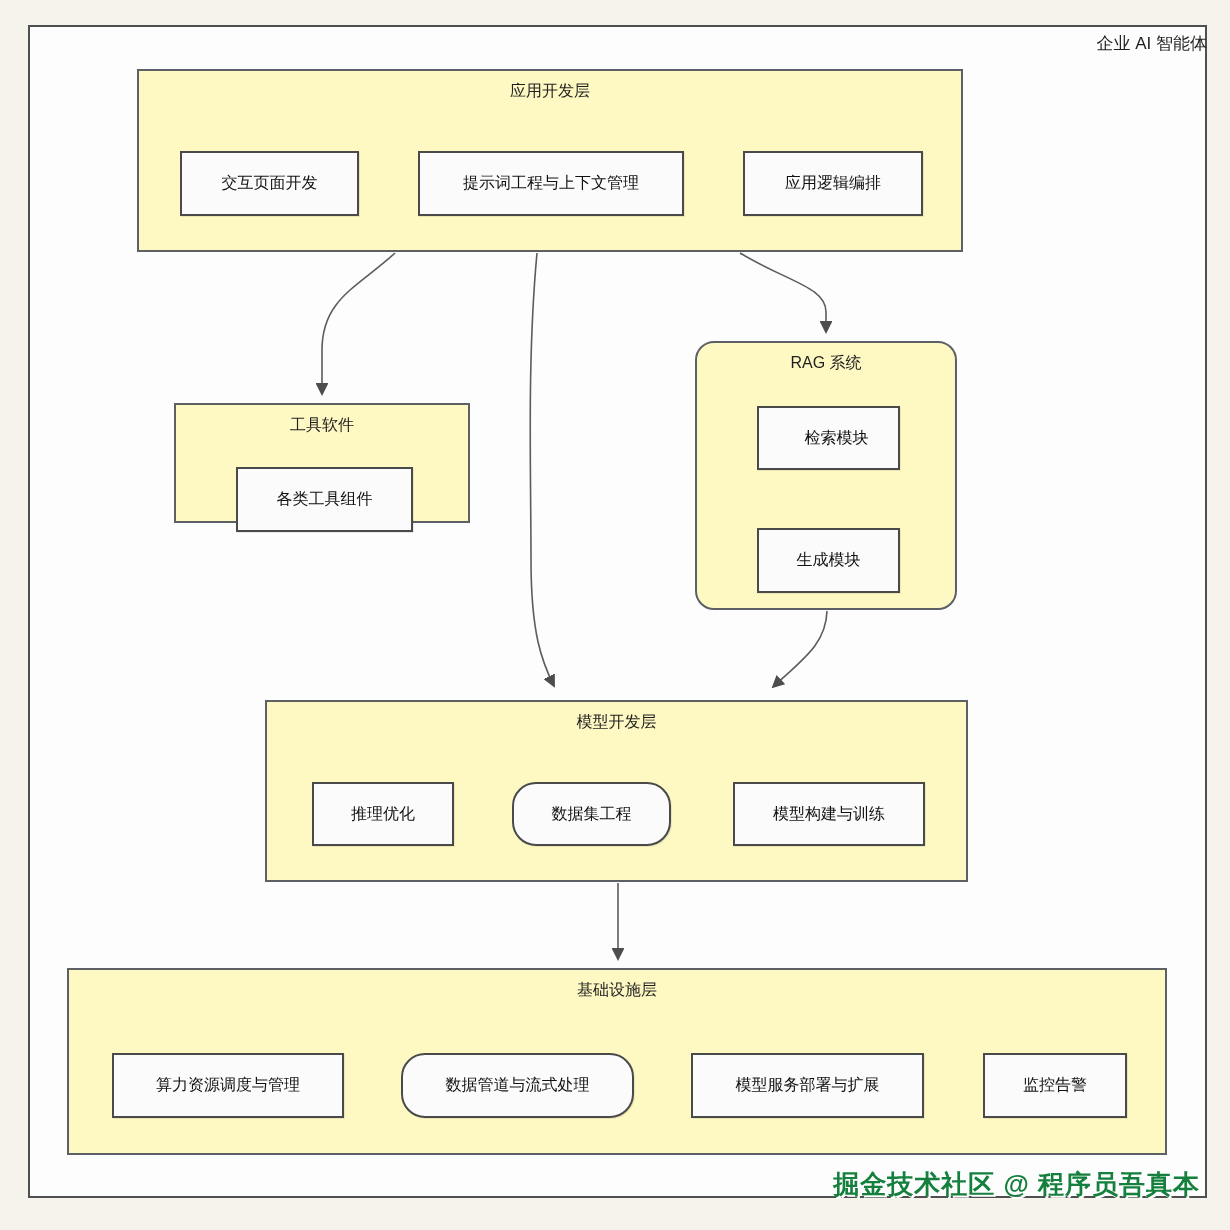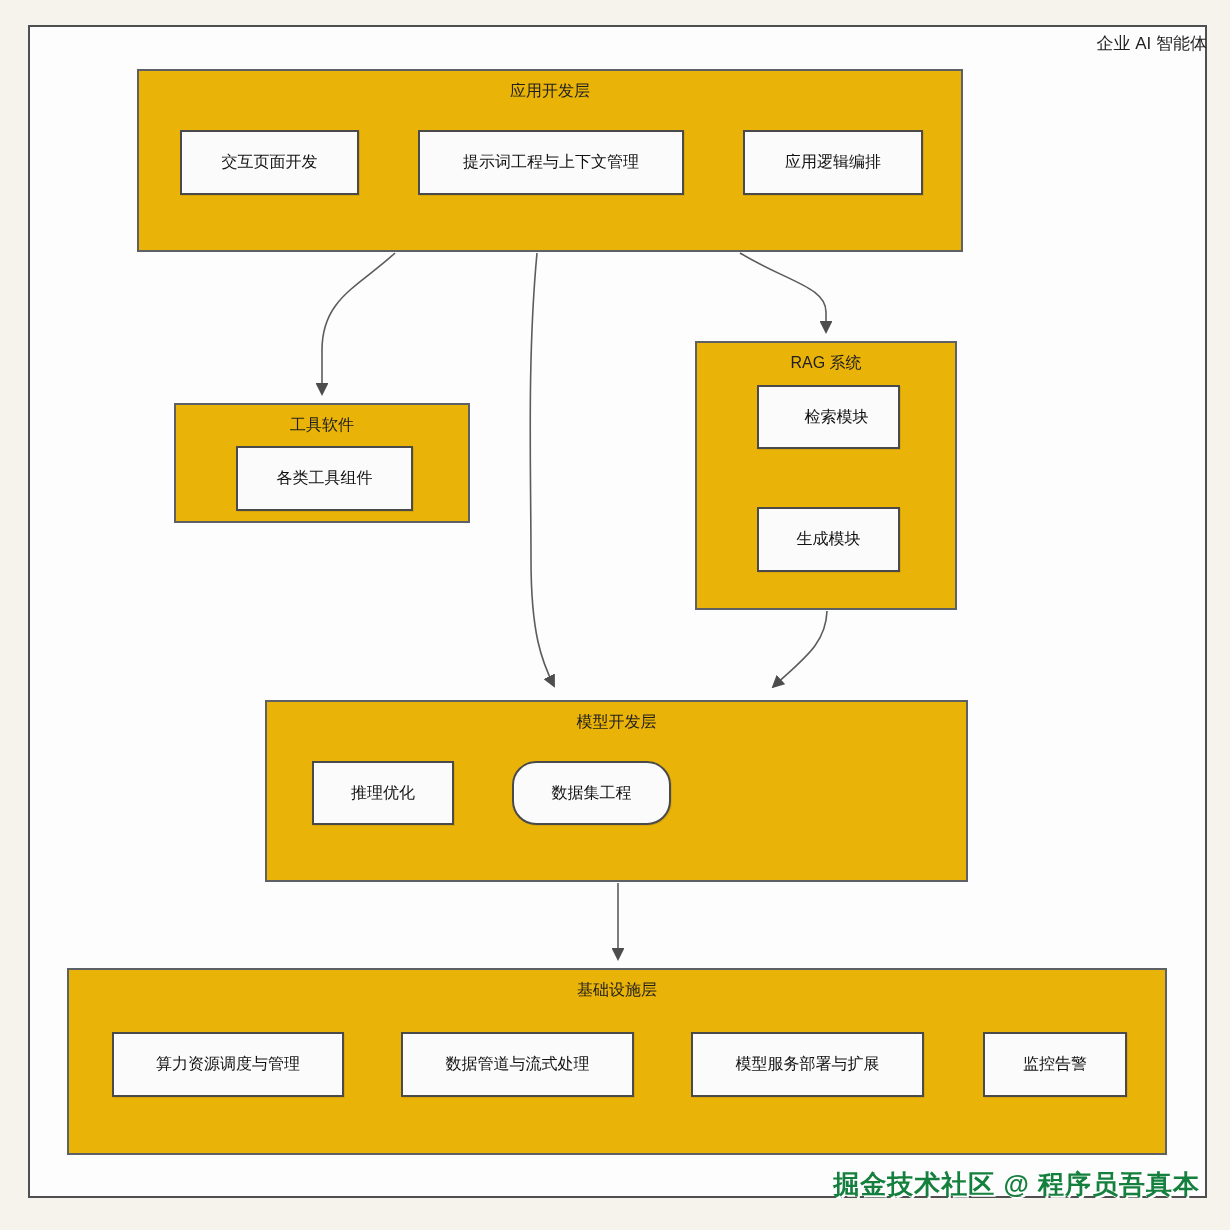--- a/index.html
+++ b/index.html
@@ -23,21 +23,21 @@
   .diagram-title {
     position: absolute;
     left: 28px; top: 32px;
     width: 1179px;
     text-align: right;
     font-size: 17px;
     color: #1f1f1f;
   }
   .layer {
     position: absolute;
-    background: #eab308;
+    background: #fef9c3;
     border: 2px solid #5d6166;
   }
   .layer-label {
     position: absolute;
     top: 10px; left: 0;
     width: 100%;
     text-align: center;
     font-size: 16px;
     color: #1f1f1f;
   }
@@ -45,42 +45,43 @@
     position: absolute;
     background: #fbfbfb;
     border: 2px solid #4a4a4a;
     display: flex;
     align-items: center;
     justify-content: center;
     font-size: 16px;
     color: #111;
     text-align: center;
     box-shadow: 1px 1px 0 rgba(0,0,0,0.08);
+    margin-top: 21px;
   }
   
   .layer-appdev { left: 137px; top: 69px; width: 826px; height: 183px; }
   .n-appdev-0 { left: 41px;  top: 59px; width: 179px; height: 65px; }
   .n-appdev-1 { left: 279px; top: 59px; width: 266px; height: 65px; }
   .n-appdev-2 { left: 604px; top: 59px; width: 180px; height: 65px; }
   
   .layer-tools { left: 174px; top: 403px; width: 296px; height: 120px; }
   .n-tools-0 { left: 60px; top: 41px; width: 177px; height: 65px; }
   
-  .layer-rag { left: 695px; top: 341px; width: 262px; height: 269px; }
+  .layer-rag { left: 695px; top: 341px; width: 262px; height: 269px; border-radius: 19px; }
   .n-rag-0 { left: 60px; top: 42px;  width: 143px; height: 64px; padding-left: 16px; }
   .n-rag-1 { left: 60px; top: 164px; width: 143px; height: 65px; }
   
   .layer-modeldev { left: 265px; top: 700px; width: 703px; height: 182px; }
   .n-modeldev-0 { left: 45px;  top: 59px; width: 142px; height: 64px; }
   .n-modeldev-1 { left: 245px; top: 59px; width: 159px; height: 64px; border-radius: 24px; }
   .n-modeldev-2 { left: 466px; top: 59px; width: 192px; height: 64px; }
   
   .layer-infra { left: 67px; top: 968px; width: 1100px; height: 187px; }
   .n-infra-0 { left: 43px;  top: 62px; width: 232px; height: 65px; }
-  .n-infra-1 { left: 332px; top: 62px; width: 233px; height: 65px; }
+  .n-infra-1 { left: 332px; top: 62px; width: 233px; height: 65px; border-radius: 24px; }
   .n-infra-2 { left: 622px; top: 62px; width: 233px; height: 65px; }
   .n-infra-3 { left: 914px; top: 62px; width: 144px; height: 65px; }
 
   .edges {
     position: absolute;
     left: 0; top: 0;
     width: 1230px; height: 1230px;
     pointer-events: none;
   }
   .watermark {
@@ -118,20 +119,21 @@
   <div class="layer layer-rag">
     <div class="layer-label">RAG 系统</div>
     <div class="node n-rag-0">检索模块</div>
     <div class="node n-rag-1">生成模块</div>
   </div>
 
   <div class="layer layer-modeldev">
     <div class="layer-label">模型开发层</div>
     <div class="node n-modeldev-0">推理优化</div>
     <div class="node n-modeldev-1">数据集工程</div>
+    <div class="node n-modeldev-2">模型构建与训练</div>
   </div>
 
   <div class="layer layer-infra">
     <div class="layer-label">基础设施层</div>
     <div class="node n-infra-0">算力资源调度与管理</div>
     <div class="node n-infra-1">数据管道与流式处理</div>
     <div class="node n-infra-2">模型服务部署与扩展</div>
     <div class="node n-infra-3">监控告警</div>
   </div>
 

